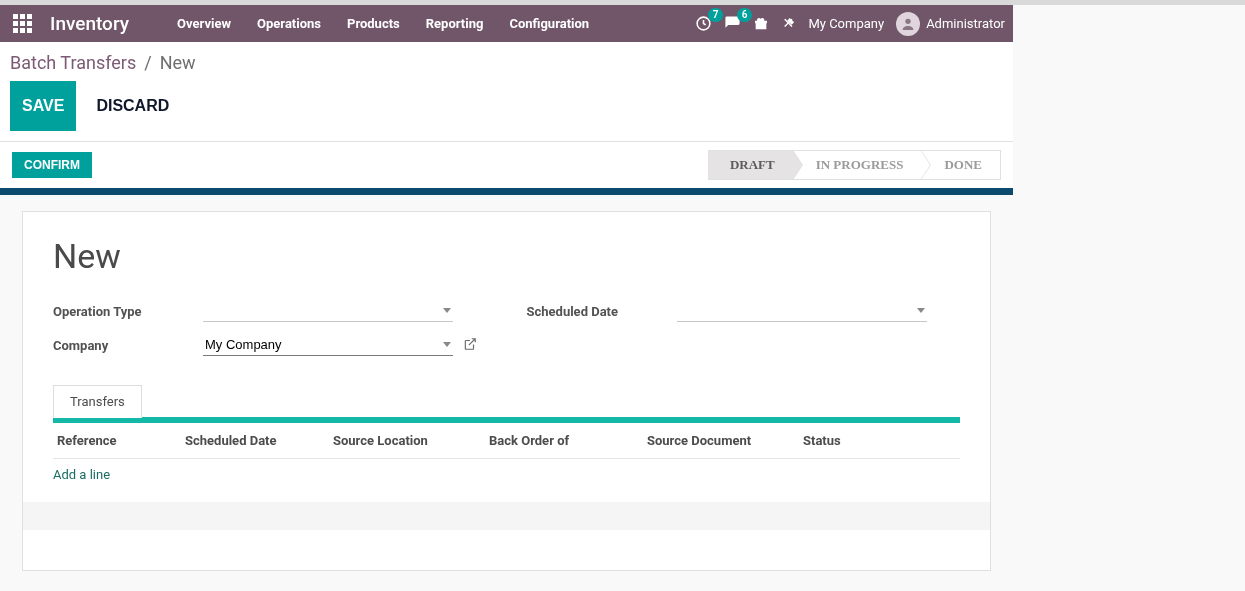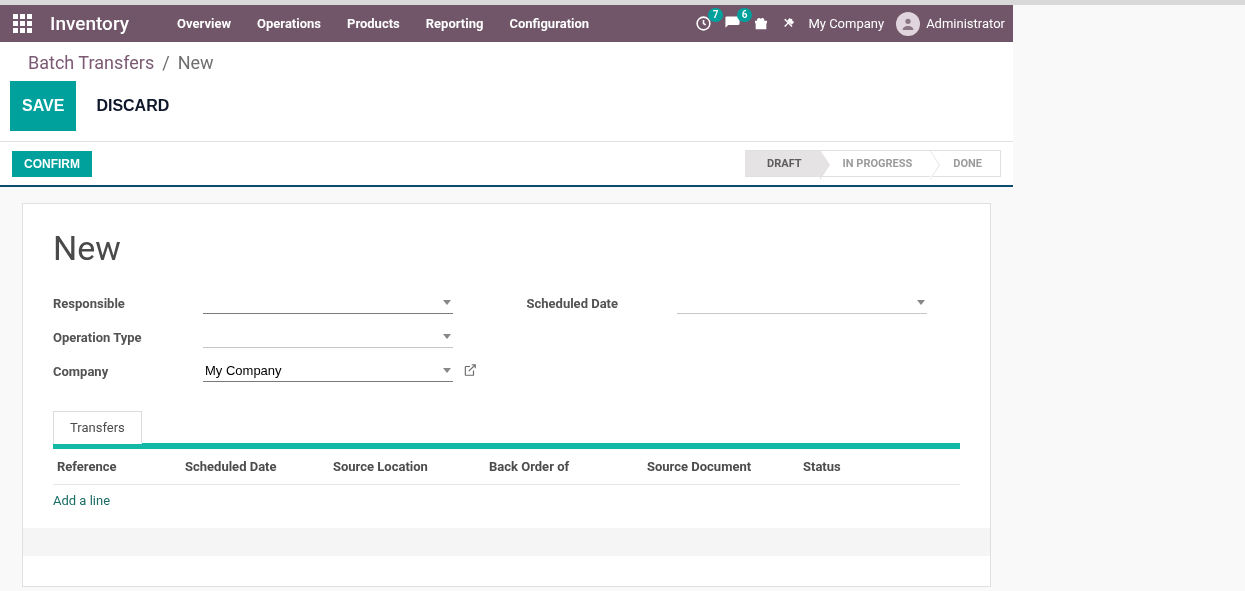--- a/index.html
+++ b/index.html
@@ -50,35 +50,35 @@
   }
   .avatar svg { fill:#8a7684; }
   .company-btn, .user-btn { color:#fff; font-size:13px; display:flex; align-items:center; cursor:pointer; }
 
   .controlpanel {
     width:1013px; background:#fff; border-bottom:1px solid #e0e0e0;
     padding: 10px 10px 0 10px;
   }
   .breadcrumb { font-size:18px; display:flex; align-items:center; gap:8px; color:#6f6f6f; margin-bottom:8px;}
   .breadcrumb a { color:#00695c; text-decoration:none; cursor:pointer; font-size:18px;}
-  .breadcrumb a:first-child { color:#7c5a73;margin-left:18px; }
+  .breadcrumb a:first-child { color:#7c5a73; }
   .actionbar { display:flex; gap:8px; padding-bottom:10px;}
   .btn { border:none; padding:16px 12px; font-size:16px; font-weight:600; cursor:pointer; text-transform:uppercase; }
   .btn-primary { background:#00a09d; color:#fff; }
   .btn-link { background:transparent; color:#0f172a; }
 
   .statusbar-row {
-    width:1013px; background:#fff; border-bottom:2px solid #0c4a6e;
+    width:1013px; background:#fff; border-bottom:7px solid #0c4a6e;
     display:flex; align-items:center; padding:8px 12px;
   }
   .statusbar-row .btn-confirm { background:#00a09d; color:#fff; padding:6px 12px; font-size:12px; font-weight:600; border:none; cursor:pointer;}
   .statussteps { margin-left:auto; display:flex; align-items:center; }
   .step {
-    position:relative; padding:6px 18px 6px 22px; font-size:11px; font-weight:700; color:#9b9b9b;
-    background:#fff; border:1px solid #e0e0e0; border-left:none;
+    position:relative; padding:6px 18px 6px 22px; font-size:13px; font-weight:700; color:#9b9b9b;
+    background:#fff; border:1px solid #e0e0e0; border-left:none;font-family:Liberation Serif, serif;
   }
   .step.active { background:#e6e3e5; color:#5d5d5d; }
   .step::after {
     content:""; position:absolute; right:-9px; top:0; width:0; height:0;
     border-top:14px solid transparent; border-bottom:14px solid transparent; border-left:9px solid #fff;
     z-index:2;
   }
   .step.active::after { border-left-color:#e6e3e5; }
   .step::before {
     content:""; position:absolute; right:-10px; top:-1px; width:0; height:0;
@@ -209,27 +209,20 @@
     <div class="step">DONE</div>
   </div>
 </div>
 
 <div class="sheet-wrap">
   <div class="sheet">
     <h1>New</h1>
 
     <div class="formgrid">
       <div class="formcol">
-        <div class="formrow">
-          <label>Responsible</label>
-          <div class="m2o focused">
-            <input value="" style="">
-            <span class="caret"></span>
-          </div>
-        </div>
         <div class="formrow">
           <label>Operation Type</label>
           <div class="m2o">
             <input value="" style="">
             <span class="caret"></span>
           </div>
         </div>
         <div class="formrow">
           <label>Company</label>
           <div class="m2o focused">

